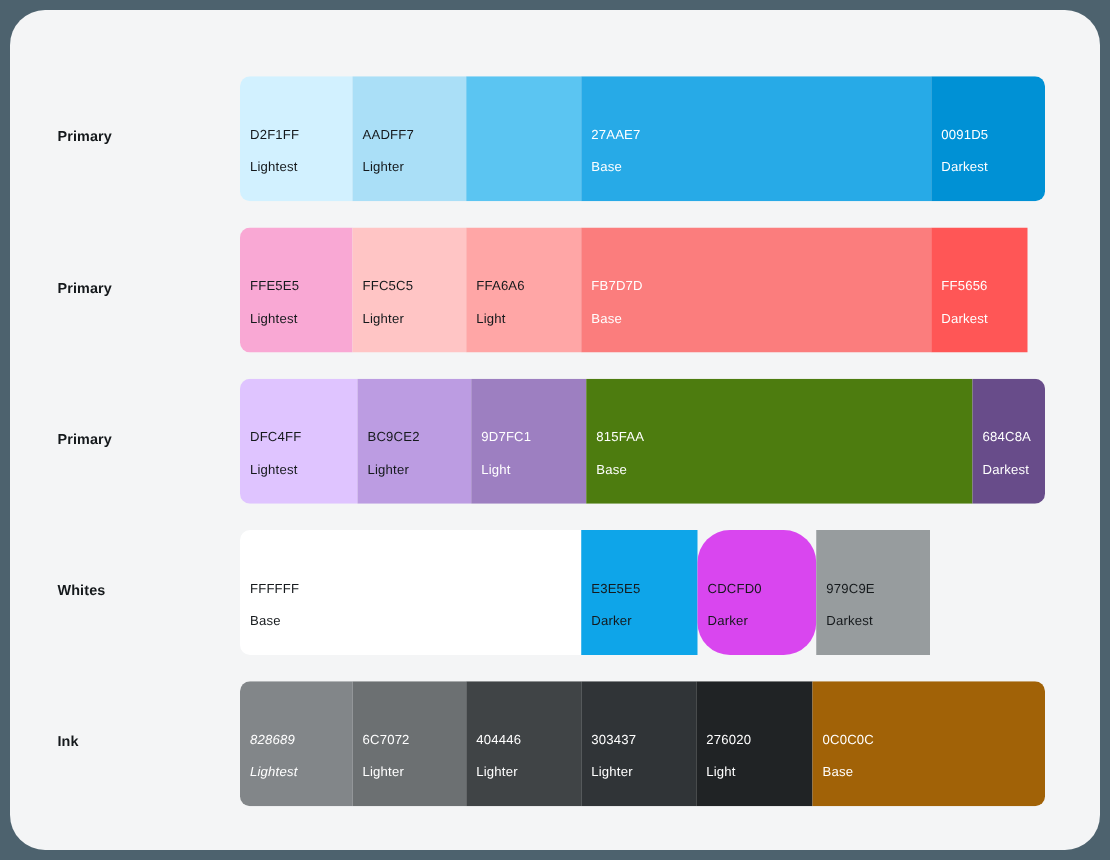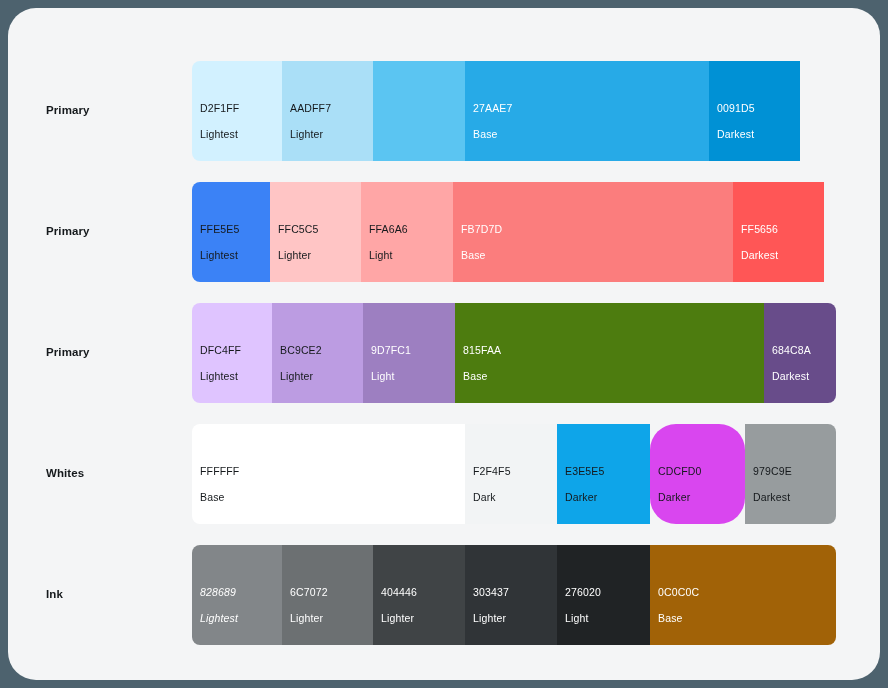--- a/index.html
+++ b/index.html
@@ -105,38 +105,38 @@
               <span class="swatch-name">Lightest</span>
             </div>
           </div>
           <div class="swatch txt-dark" style="width: 91px; background: rgb(170, 223, 247);">
             <div class="swatch-text">
               <span class="swatch-hex">AADFF7</span>
               <span class="swatch-name">Lighter</span>
             </div>
           </div>
           <div class="swatch txt-light" style="width: 92px; background: rgb(91, 197, 242);"></div>
-          <div class="swatch txt-light" style="width: 244px; background: rgb(39, 170, 231);">
+          <div class="swatch txt-light" style="width: 280px; background: rgb(39, 170, 231);">
             <div class="swatch-text">
               <span class="swatch-hex">27AAE7</span>
               <span class="swatch-name">Base</span>
             </div>
           </div>
           <div class="swatch txt-light" style="width: 91px; background: rgb(0, 145, 213);">
             <div class="swatch-text">
               <span class="swatch-hex">0091D5</span>
               <span class="swatch-name">Darkest</span>
             </div>
           </div>
         </div>
       </div>
       <div class="palette-row" style="top: 174px;">
         <div class="row-label">Primary</div>
         <div class="swatch-strip">
-          <div class="swatch txt-dark" style="width: 78px; background: #3b82f6;">
+          <div class="swatch txt-dark" style="width: 90px; background: #f9a8d4;">
             <div class="swatch-text">
               <span class="swatch-hex">FFE5E5</span>
               <span class="swatch-name">Lightest</span>
             </div>
           </div>
           <div class="swatch txt-dark" style="width: 91px; background: rgb(255, 197, 197);">
             <div class="swatch-text">
               <span class="swatch-hex">FFC5C5</span>
               <span class="swatch-name">Lighter</span>
             </div>
@@ -146,32 +146,32 @@
               <span class="swatch-hex">FFA6A6</span>
               <span class="swatch-name">Light</span>
             </div>
           </div>
           <div class="swatch txt-light" style="width: 280px; background: rgb(251, 125, 125);">
             <div class="swatch-text">
               <span class="swatch-hex">FB7D7D</span>
               <span class="swatch-name">Base</span>
             </div>
           </div>
-          <div class="swatch txt-light" style="width: 91px; background: rgb(255, 86, 86);">
+          <div class="swatch txt-light" style="width: 77px; background: rgb(255, 86, 86);">
             <div class="swatch-text">
               <span class="swatch-hex">FF5656</span>
               <span class="swatch-name">Darkest</span>
             </div>
           </div>
         </div>
       </div>
       <div class="palette-row" style="top: 295px;">
         <div class="row-label">Primary</div>
         <div class="swatch-strip">
-          <div class="swatch txt-dark" style="width: 80px; background: rgb(223, 196, 255);">
+          <div class="swatch txt-dark" style="width: 94px; background: rgb(223, 196, 255);">
             <div class="swatch-text">
               <span class="swatch-hex">DFC4FF</span>
               <span class="swatch-name">Lightest</span>
             </div>
           </div>
           <div class="swatch txt-dark" style="width: 91px; background: rgb(188, 156, 226);">
             <div class="swatch-text">
               <span class="swatch-hex">BC9CE2</span>
               <span class="swatch-name">Lighter</span>
             </div>
@@ -198,26 +198,20 @@
       </div>
       <div class="palette-row" style="top: 416px;">
         <div class="row-label">Whites</div>
         <div class="swatch-strip">
           <div class="swatch txt-dark" style="width: 273px; background: rgb(255, 255, 255);">
             <div class="swatch-text">
               <span class="swatch-hex">FFFFFF</span>
               <span class="swatch-name">Base</span>
             </div>
           </div>
-          <div class="swatch txt-dark" style="width: 92px; background: rgb(242, 244, 245);">
-            <div class="swatch-text">
-              <span class="swatch-hex">F2F4F5</span>
-              <span class="swatch-name">Dark</span>
-            </div>
-          </div>
           <div class="swatch txt-dark" style="width: 93px; background: #0ea5e9;">
             <div class="swatch-text">
               <span class="swatch-hex">E3E5E5</span>
               <span class="swatch-name">Darker</span>
             </div>
           </div>
           <div class="swatch txt-dark" style="width: 95px; background: #d946ef; border-radius: 26px;">
             <div class="swatch-text">
               <span class="swatch-hex">CDCFD0</span>
               <span class="swatch-name">Darker</span>

